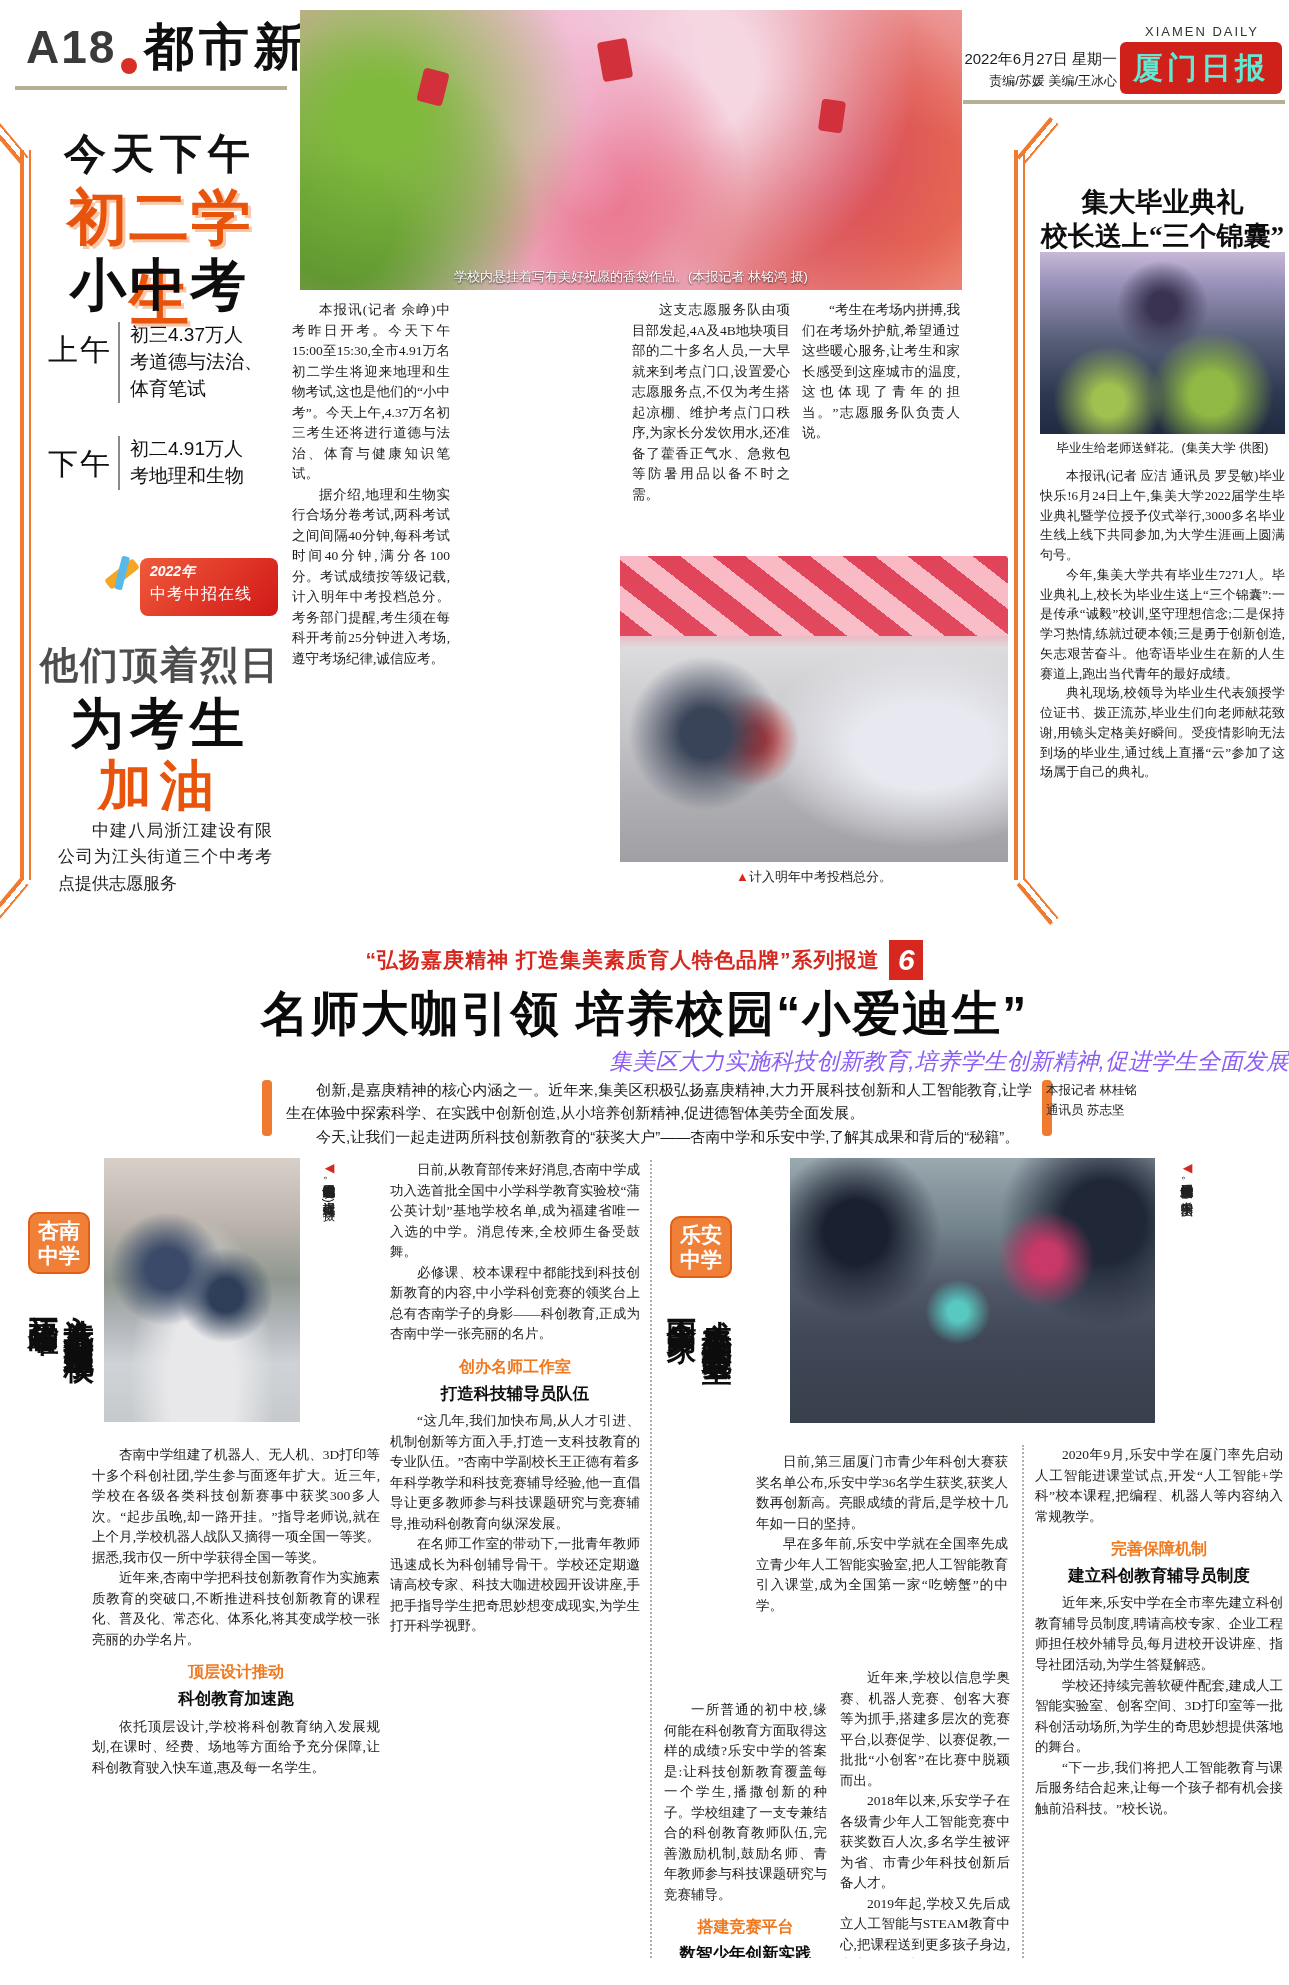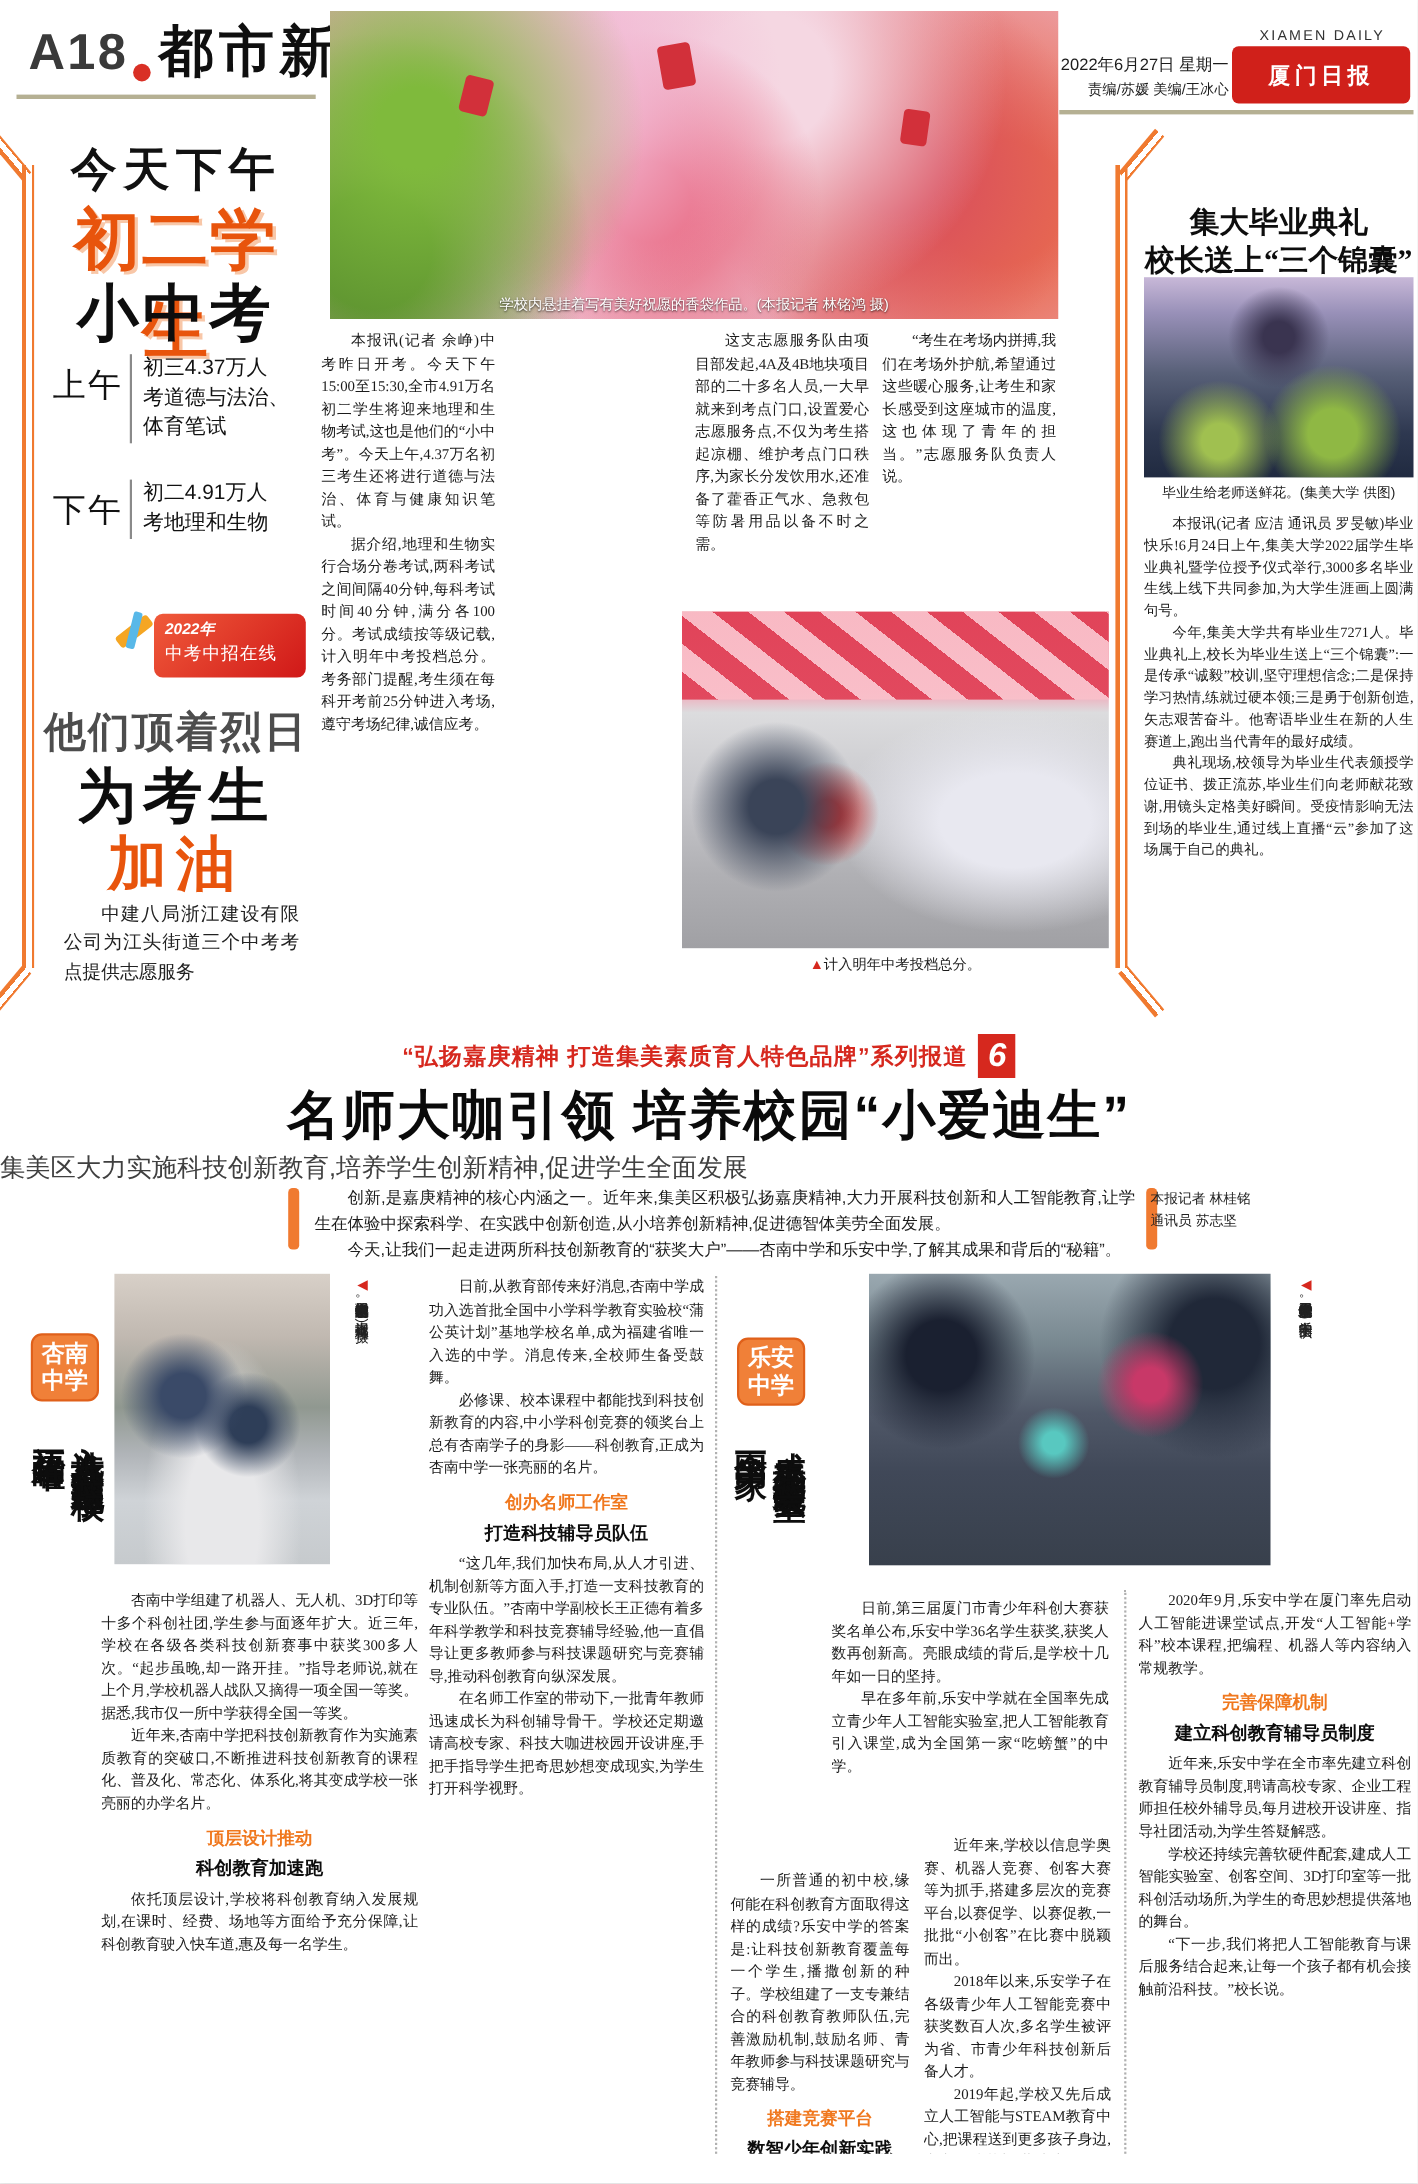--- a/index.html
+++ b/index.html
@@ -8,22 +8,22 @@
   .abs{position:absolute;}
   
   .pageno{left:26px;top:20px;font-size:46px;font-weight:bold;color:#3a3a3a;letter-spacing:2px;}
   .seal{left:121px;top:58px;width:16px;height:16px;background:#d93025;border-radius:50%;}
   .section-title{left:144px;top:14px;font-size:50px;font-weight:900;color:#0f0f0f;letter-spacing:5px;}
   .rule-left{left:15px;top:86px;width:272px;height:4px;background:#b5b093;}
   .rule-right{left:963px;top:100px;width:322px;height:4px;background:#b5b093;}
   .dateline{left:905px;top:50px;width:212px;font-size:15px;color:#1c1c1c;text-align:right;}
   .editors{left:905px;top:72px;width:212px;font-size:13px;color:#1c1c1c;text-align:right;}
   .mast-en{left:1122px;top:24px;width:160px;text-align:center;font-size:13px;letter-spacing:2px;color:#333;}
-  .masthead{left:1120px;top:42px;width:162px;height:52px;background:#d0201a;border-radius:6px;color:#ffffff;
-    display:flex;align-items:center;justify-content:center;font-size:20px;font-weight:bold;
+  .masthead{left:1120px;top:42px;width:162px;height:52px;background:#d0201a;border-radius:6px;color:#5eead4;
+    display:flex;align-items:center;justify-content:center;font-size:30px;font-weight:bold;
     font-family:"Liberation Serif",serif;letter-spacing:4px;}
   
   .photo{overflow:hidden;}
   .ph-top{left:300px;top:10px;width:662px;height:280px;background:
     radial-gradient(circle at 12% 38%,#7fba3c 0 6%,transparent 34%),
     radial-gradient(circle at 6% 78%,#5a8f2f 0 8%,transparent 30%),
     radial-gradient(circle at 30% 28%,#f2b9d4 0 10%,transparent 42%),
     radial-gradient(circle at 44% 62%,#e8647c 0 9%,transparent 38%),
     radial-gradient(circle at 60% 22%,#f5d7e2 0 13%,transparent 48%),
     radial-gradient(circle at 78% 52%,#d94f5c 0 7%,transparent 33%),
@@ -101,21 +101,21 @@
   .grad-h{left:1040px;top:186px;width:245px;text-align:center;font-size:27px;font-weight:bold;
     color:#0d0d0d;font-family:"Liberation Serif",serif;line-height:1.25;}
   .grad-cap{left:1040px;top:440px;width:245px;text-align:center;font-size:12.5px;color:#222;}
   .grad-body{left:1040px;top:466px;width:245px;height:438px;font-size:13px;}
   
   .banner{left:0;top:940px;width:1289px;text-align:center;}
   .banner-text{font-size:21px;font-weight:900;color:#d6281e;letter-spacing:1px;vertical-align:middle;}
   .banner-no{display:inline-block;vertical-align:middle;margin-left:10px;width:34px;height:40px;background:#d6281e;
     color:#fff;font-size:30px;font-weight:900;font-style:italic;line-height:40px;}
   .series-hl{left:0;top:982px;width:1289px;text-align:center;font-size:48px;font-weight:900;color:#0a0a0a;letter-spacing:2px;}
-  .series-deck{left:0;top:1046px;width:1289px;text-align:left;font-size:23px;color:#404040;}
+  .series-deck{left:0;top:1046px;width:1289px;text-align:right;font-size:23px;color:#8b5cf6;font-style:italic;}
   .intro-bar{width:10px;height:56px;background:#f07a30;border-radius:4px;}
   .ib-l{left:262px;top:1080px;}
   .ib-r{left:1042px;top:1080px;}
   .intro{left:286px;top:1078px;width:746px;font-size:15px;line-height:1.55;color:#1b1b1b;text-align:justify;}
   .intro p{margin:0;text-indent:2em;}
   .series-byline{left:1046px;top:1080px;width:200px;font-size:12.5px;line-height:1.6;color:#222;}
   
   .tag{width:62px;height:62px;background:#f08038;border:2px solid #e0601a;border-radius:10px;color:#fff;
     font-weight:800;font-size:21px;display:flex;align-items:center;justify-content:center;text-align:center;
     line-height:1.2;box-sizing:border-box;padding:4px;}

